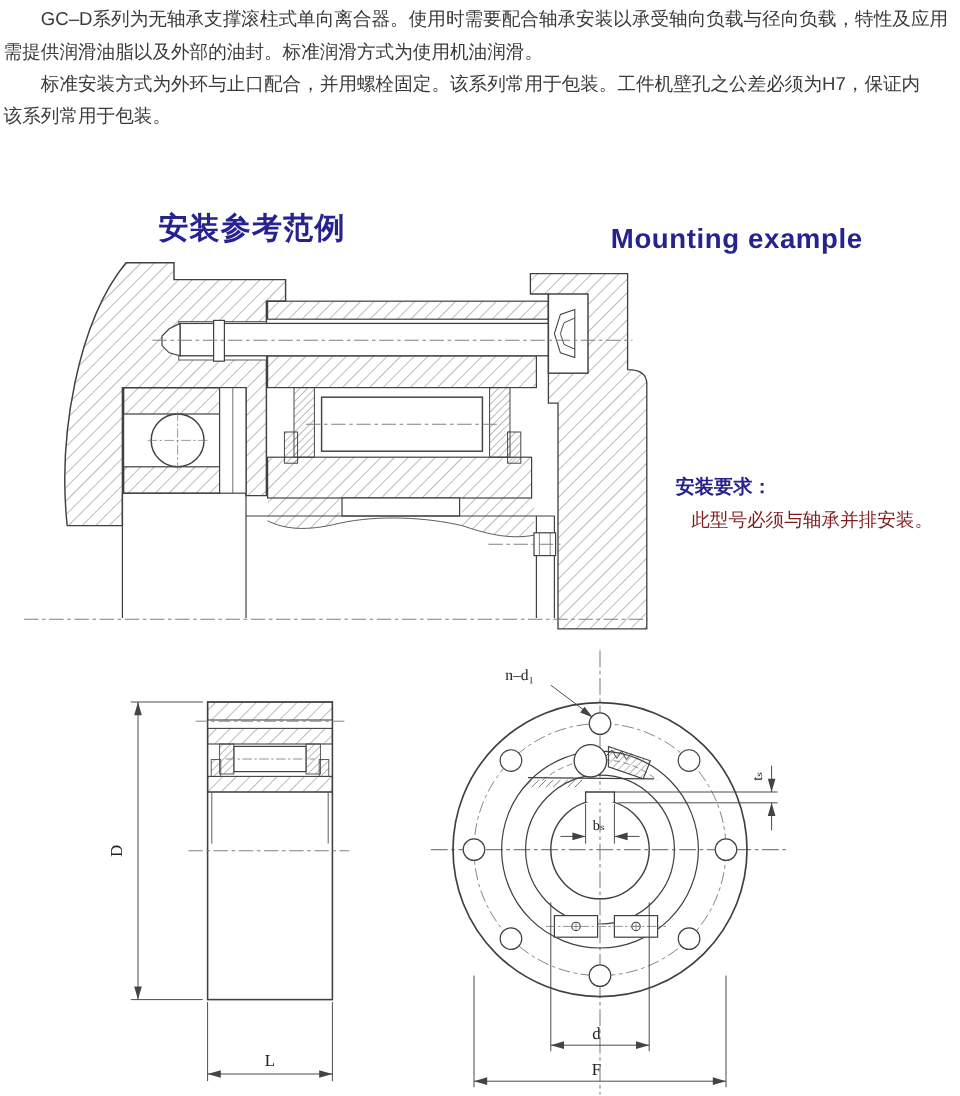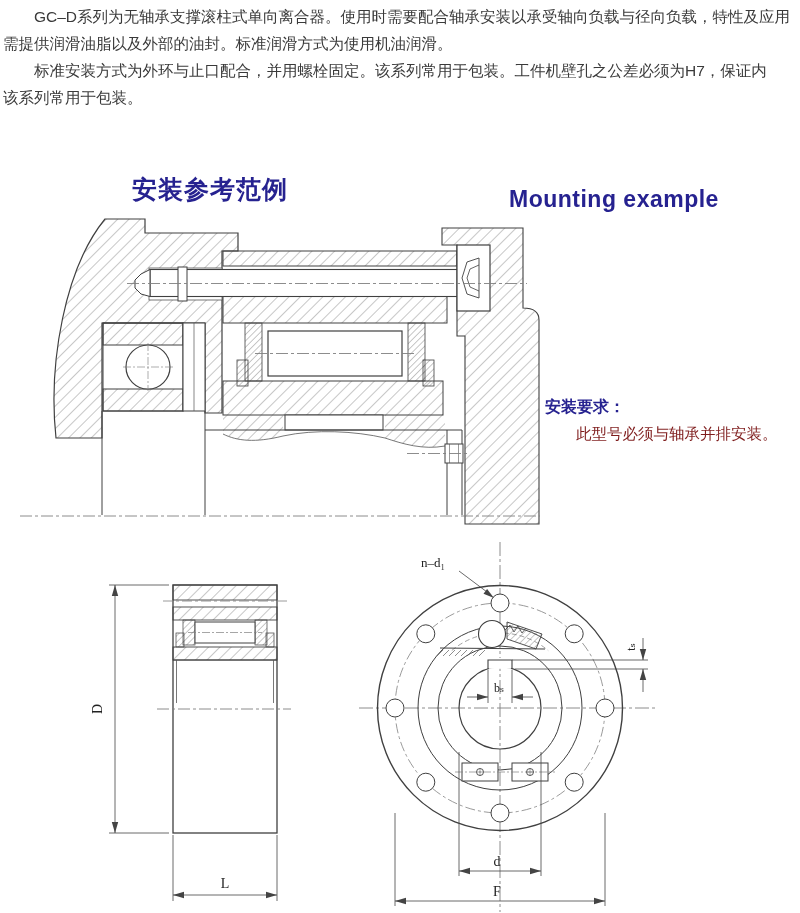--- a/index.html
+++ b/index.html
@@ -8,21 +8,21 @@
     font-family:"Liberation Sans","DejaVu Sans",sans-serif;
     overflow:hidden;
   }
   .intro{position:absolute;left:3px;top:3px;width:795px;}
   .intro-heading{font-size:16px;line-height:24px;font-weight:bold;color:#262290;}
   .intro-line{font-size:15.5px;line-height:27px;color:#3a3a3a;white-space:nowrap;}
   .indent{padding-left:31px;}
   .title-zh{position:absolute;left:132px;top:173px;font-size:25px;font-weight:bold;color:#262290;letter-spacing:1px;}
   .title-en{position:absolute;left:509px;top:173px;font-size:23px;font-weight:bold;color:#262290;letter-spacing:0.5px;margin-top:13px;}
   .note{position:absolute;left:545px;top:394px;width:250px;}
-  .note-heading{font-size:16px;line-height:26px;font-weight:bold;color:#262290;}
+  .note-heading{font-size:16px;line-height:26px;font-weight:bold;color:#262290;margin-left:18px;}
   .note-line{font-size:15.5px;line-height:28px;color:#7f1d1d;white-space:nowrap;}
   svg.drw{position:absolute;}
   svg text{font-family:"Liberation Serif","DejaVu Serif",serif;fill:#222;}
 </style>
 </head>
 <body>
 
 <div class="page">
 
   <div class="intro">

